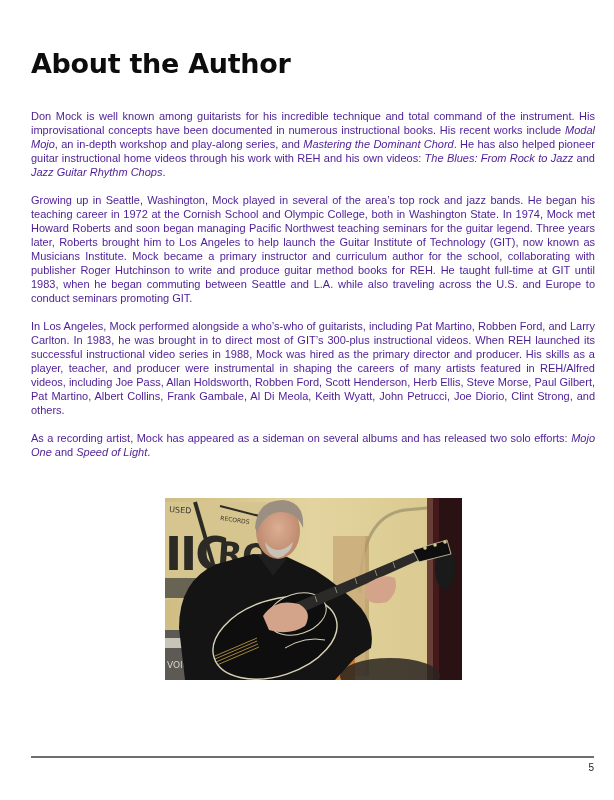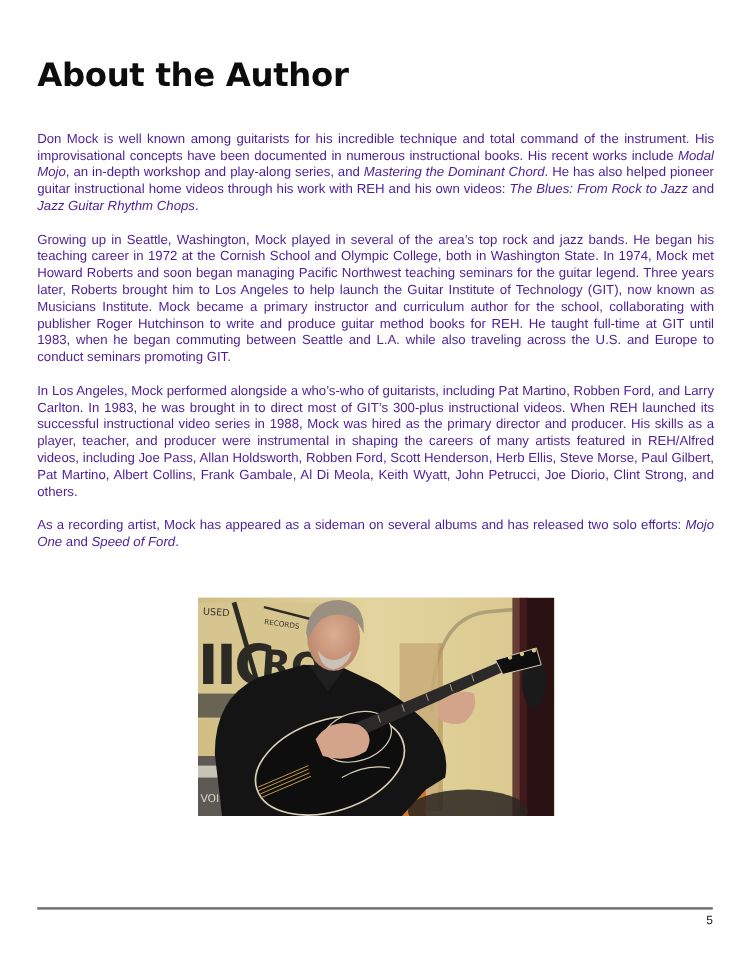--- a/index.html
+++ b/index.html
@@ -82,21 +82,21 @@
 <body>
 
 <div class="page">
 
   <h1 class="title">About the Author</h1>
 
   <div class="body-text">
     <p><span>Don Mock is well known among guitarists for his incredible technique and total command of the instrument. His improvisational concepts have been documented in numerous instructional books. His recent works include </span><em>Modal Mojo</em><span>, an in-depth workshop and play-along series, and </span><em>Mastering the Dominant Chord</em><span>. He has also helped pioneer guitar instructional home videos through his work with REH and his own videos: </span><em>The Blues: From Rock to Jazz</em><span> and </span><em>Jazz Guitar Rhythm Chops</em><span>.</span></p>
     <p><span>Growing up in Seattle, Washington, Mock played in several of the area’s top rock and jazz bands. He began his teaching career in 1972 at the Cornish School and Olympic College, both in Washington State. In 1974, Mock met Howard Roberts and soon began managing Pacific Northwest teaching seminars for the guitar legend. Three years later, Roberts brought him to Los Angeles to help launch the Guitar Institute of Technology (GIT), now known as Musicians Institute. Mock became a primary instructor and curriculum author for the school, collaborating with publisher Roger Hutchinson to write and produce guitar method books for REH. He taught full-time at GIT until 1983, when he began commuting between Seattle and L.A. while also traveling across the U.S. and Europe to conduct seminars promoting GIT.</span></p>
     <p><span>In Los Angeles, Mock performed alongside a who’s-who of guitarists, including Pat Martino, Robben Ford, and Larry Carlton. In 1983, he was brought in to direct most of GIT’s 300-plus instructional videos. When REH launched its successful instructional video series in 1988, Mock was hired as the primary director and producer. His skills as a player, teacher, and producer were instrumental in shaping the careers of many artists featured in REH/Alfred videos, including Joe Pass, Allan Holdsworth, Robben Ford, Scott Henderson, Herb Ellis, Steve Morse, Paul Gilbert, Pat Martino, Albert Collins, Frank Gambale, Al Di Meola, Keith Wyatt, John Petrucci, Joe Diorio, Clint Strong, and others.</span></p>
-    <p><span>As a recording artist, Mock has appeared as a sideman on several albums and has released two solo efforts: </span><em>Mojo One</em><span> and </span><em>Speed of Ford</em><span>.</span></p>
+    <p><span>As a recording artist, Mock has appeared as a sideman on several albums and has released two solo efforts: </span><em>Mojo One</em><span> and </span><em>Speed of Light</em><span>.</span></p>
   </div>
 
   <div class="photo" title="Don Mock playing a black archtop electric guitar">
     <svg viewBox="0 0 297 182" xmlns="http://www.w3.org/2000/svg">
       <defs>
         <linearGradient id="wallGrad" x1="0" y1="0" x2="1" y2="0">
           <stop offset="0" stop-color="#cfbd84"></stop>
           <stop offset="0.5" stop-color="#e3d49f"></stop>
           <stop offset="1" stop-color="#d8c78c"></stop>
         </linearGradient>

